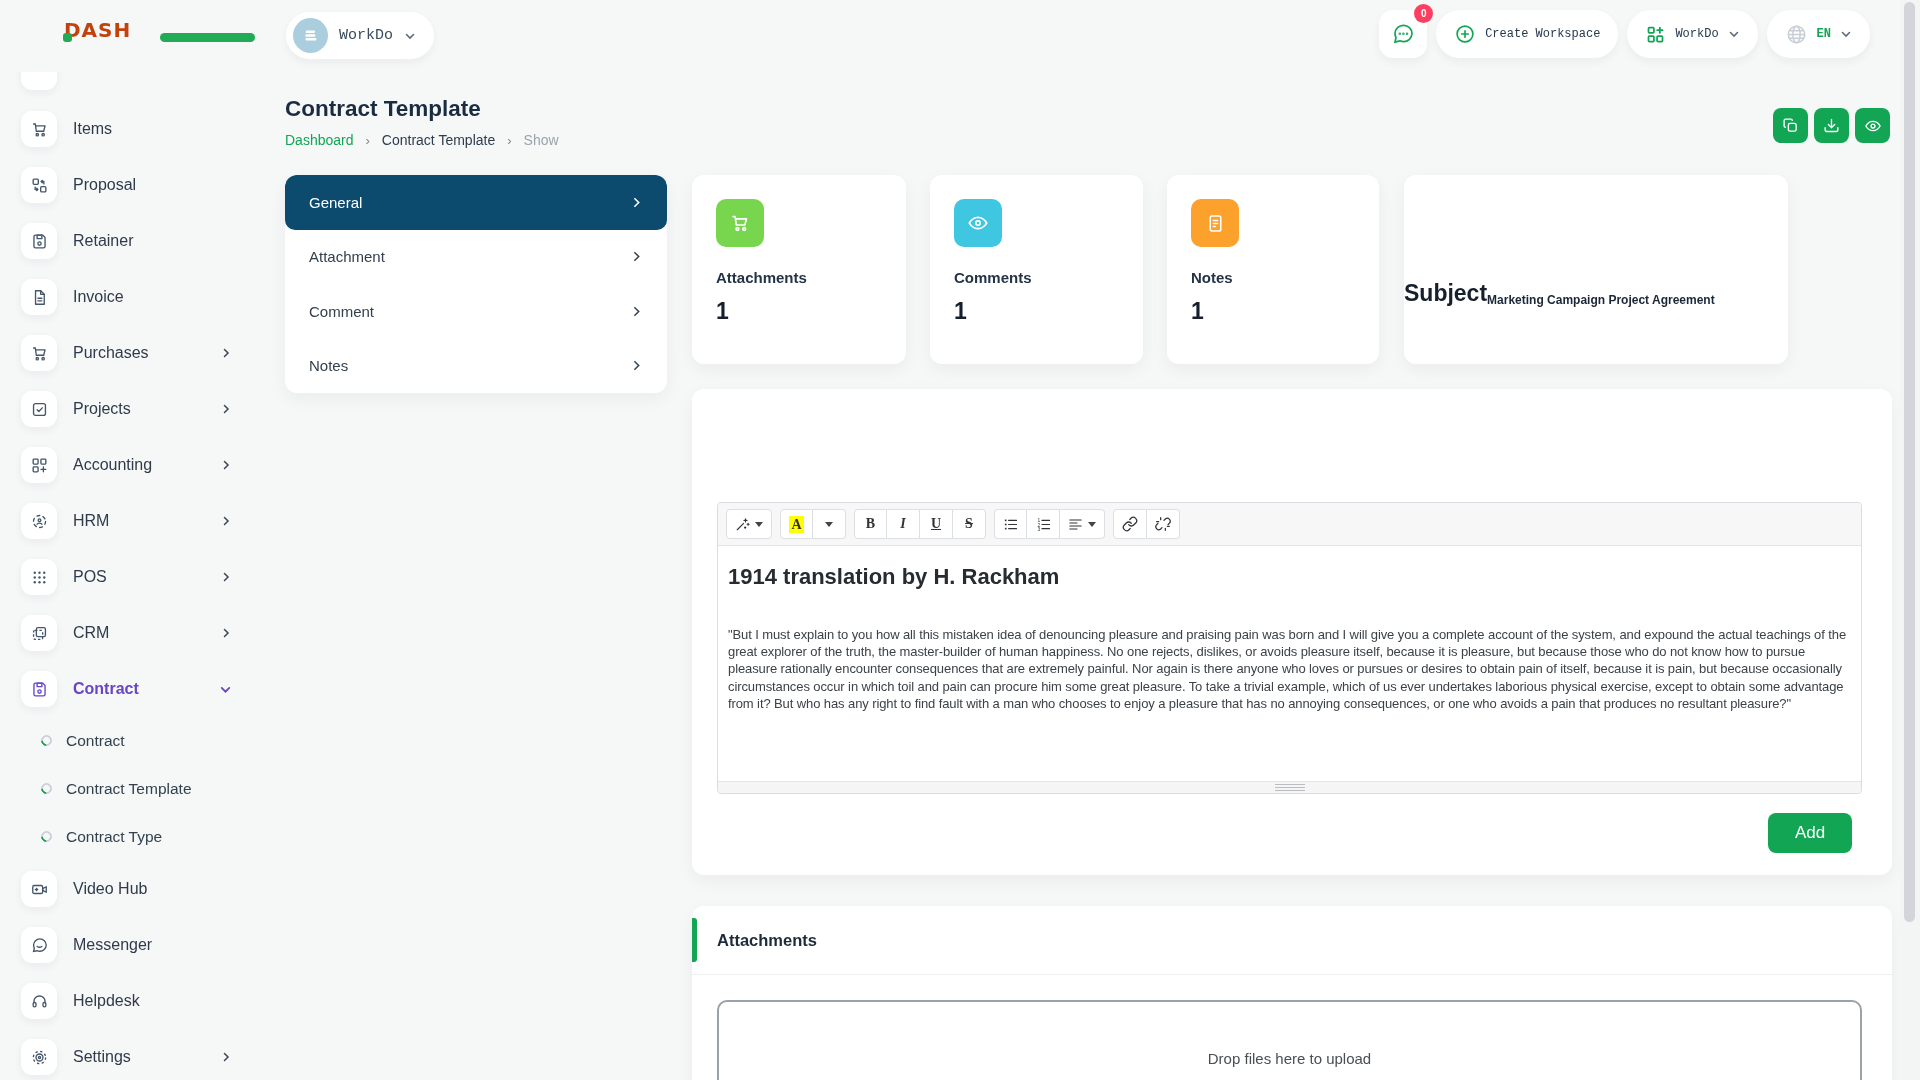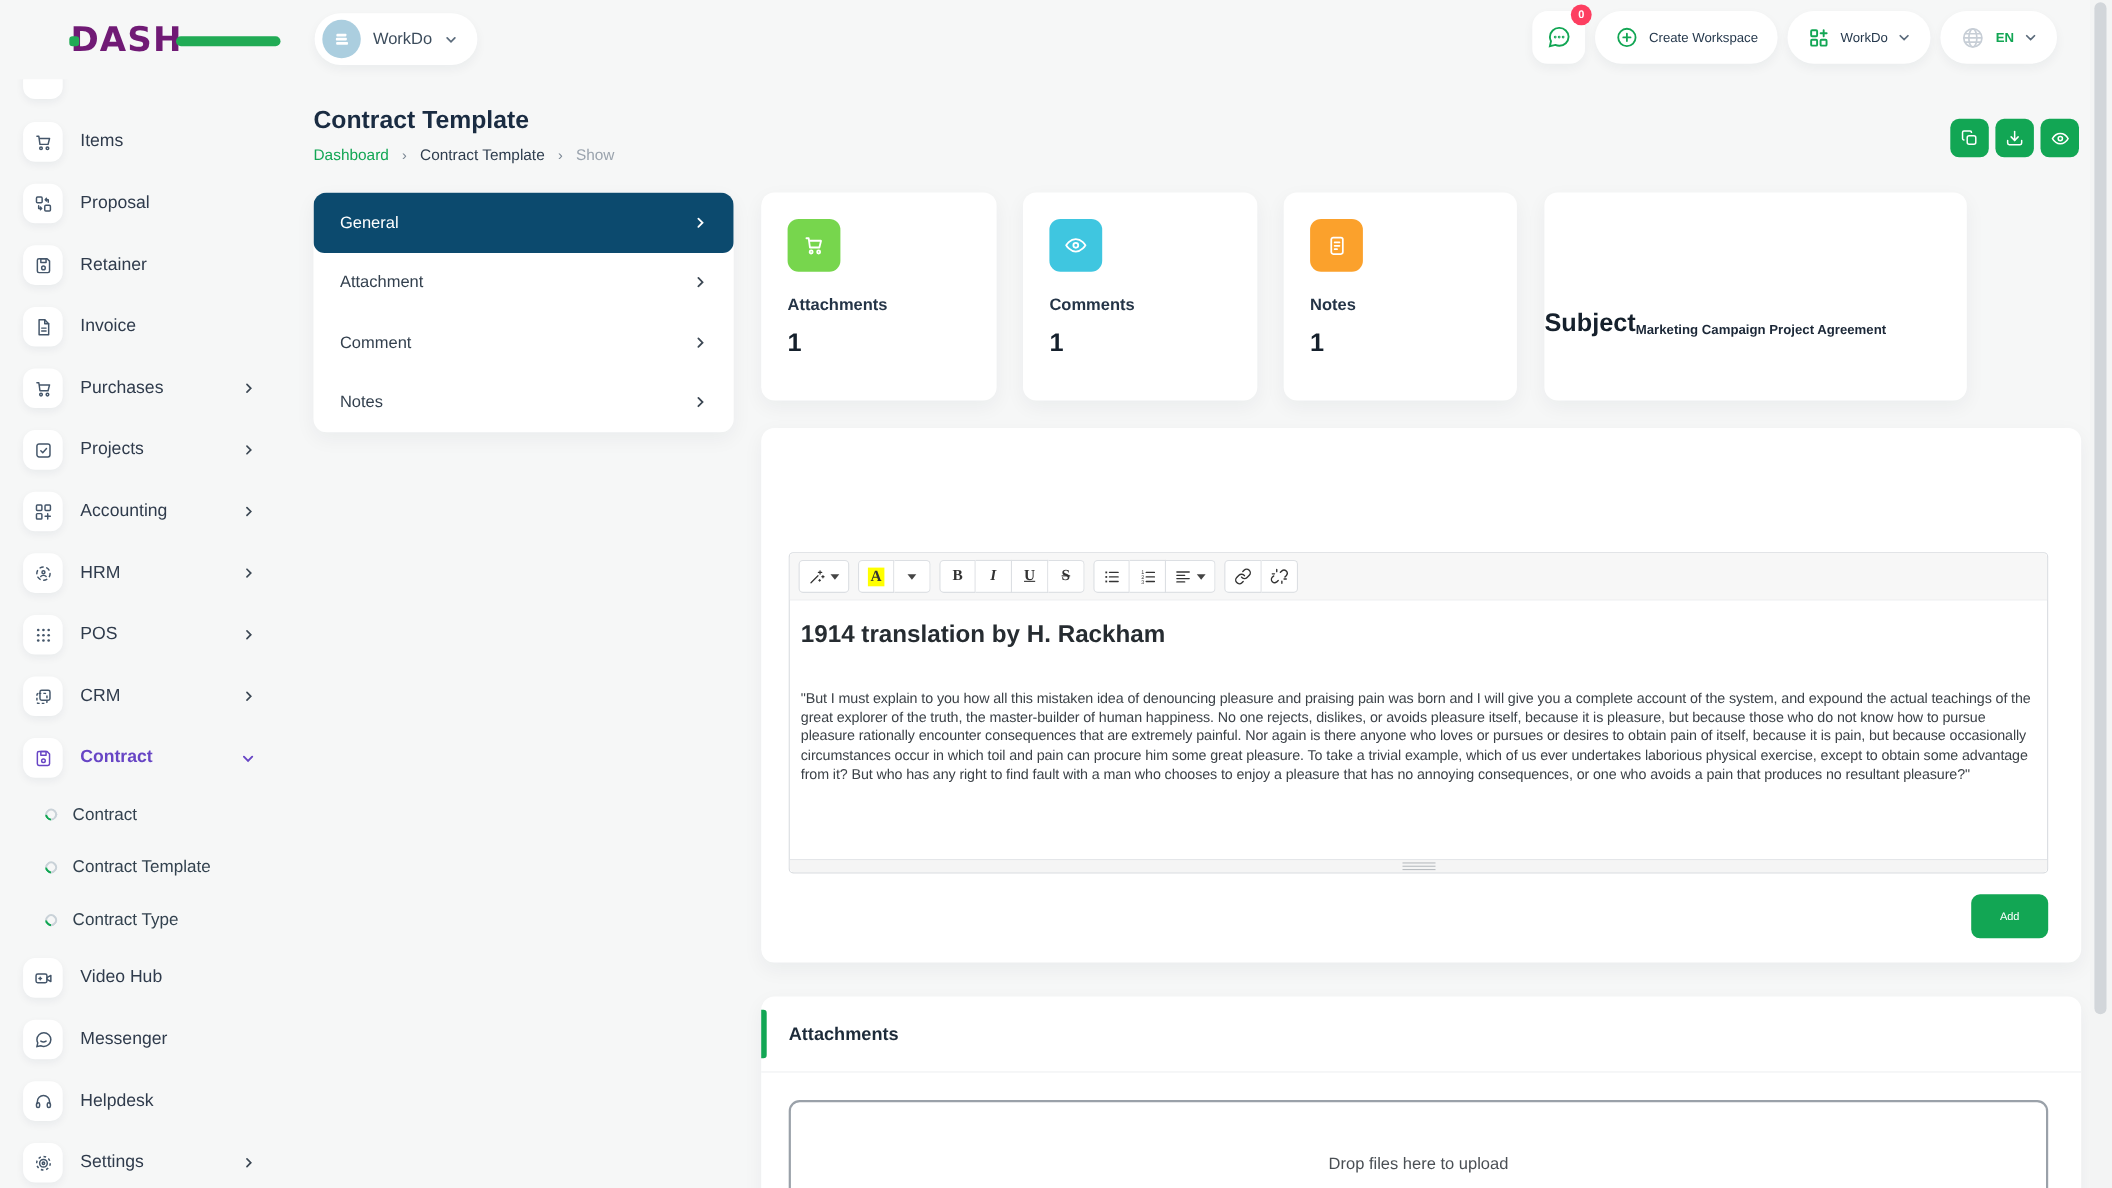--- a/index.html
+++ b/index.html
@@ -7,24 +7,24 @@
   body { font-family:"Liberation Sans", sans-serif; background:#f6f7f7; color:#2f3b4c; position:relative; }
   svg { display:block; }
 
   
   .v-scroll { position:absolute; right:0; top:0; width:20px; height:1080px; background:#f3f4f4; }
   .v-thumb { position:absolute; right:5px; top:2px; width:11px; height:920px; background:#d2d6da; border-radius:6px; }
 
   
   .hdr { position:absolute; left:0; top:0; width:1900px; height:72px; }
   .logo { position:absolute; left:64px; top:18px; width:130px; height:36px; cursor:pointer; }
-  .logo-text { font-size:31px; font-weight:900; letter-spacing:1px; color:#701a75; font-family:"DejaVu Sans",sans-serif; }
+  .logo-text { font-size:20px; font-weight:900; letter-spacing:1px; color:#c2410c; font-family:"DejaVu Sans",sans-serif; }
   .logo-bar { position:absolute; left:96px; top:15px; width:95px; height:9px; border-radius:5px; background:#21ab55; }
   .logo-dot { position:absolute; left:-1px; top:15px; width:9px; height:9px; border-radius:3px; background:#21ab55; }
-  .pill { background:#fff; border-radius:26px; box-shadow:0 4px 10px rgba(20,40,60,.05); display:flex; align-items:center; cursor:pointer; }
+  .pill { background:#fff; border-radius:26px; box-shadow:0 4px 10px rgba(20,40,60,.05); display:flex; align-items:center; cursor:pointer;font-family:Liberation Mono, monospace; }
   .ws-select { position:absolute; left:286px; top:12px; height:47px; padding:0 18px 0 7px; gap:11px; }
   .ws-avatar { width:35px; height:35px; border-radius:50%; background:#abcedf; display:flex; align-items:center; justify-content:center; }
   .ws-label { font-size:15px; color:#3c4c5c; font-weight:500; }
   .hdr-right { position:absolute; right:30px; top:10px; display:flex; gap:9px; align-items:center; }
   .icon-btn-sq { width:48px; height:48px; border-radius:14px; background:#fff; box-shadow:0 4px 10px rgba(20,40,60,.05); display:flex; align-items:center; justify-content:center; position:relative; cursor:pointer; }
   .badge { position:absolute; right:-6px; top:-6px; min-width:19px; height:19px; border-radius:10px; background:#fd3e60; color:#fff; font-size:10px; font-weight:700; display:flex; align-items:center; justify-content:center; padding:0 5px; }
   .hdr-pill { height:48px; padding:0 18px; gap:9px; font-size:12px; color:#25384c; font-weight:500; }
   .lang-label { color:#12a654; font-weight:600; }
   .chev { width:12px; height:12px; }
 
@@ -87,21 +87,21 @@
   .glyph-i { font-style:italic; font-family:"Liberation Serif",serif; font-weight:600; }
   .glyph-u { text-decoration:underline; font-family:"Liberation Serif",serif; font-weight:600; }
   .glyph-s { text-decoration:line-through; font-family:"Liberation Serif",serif; font-weight:600; }
   .glyph-a { background:#ffff00; font-weight:700; font-family:"Liberation Serif",serif; padding:0 2px; line-height:17px; }
   .ed-content { height:235px; padding:12px 10px; overflow:hidden; cursor:text; }
   .ed-h { font-size:22px; font-weight:700; color:#262c31; margin:6px 0 36px 0; font-family:"Liberation Sans",sans-serif; }
   .ed-p { font-size:13px; line-height:17.2px; color:#3c4248; letter-spacing:-0.1px; }
   .statusbar { height:12px; background:#f5f5f5; border-top:1px solid #e2e4e7; border-radius:0 0 4px 4px; display:flex; align-items:center; justify-content:center; cursor:ns-resize; }
   .grip { width:30px; display:flex; flex-direction:column; gap:2px; }
   .grip i { display:block; height:1px; background:#b9bdc1; }
-  .add-btn { position:absolute; right:30px; bottom:22px; width:70px; height:40px; background:#12a654; color:#fff; border:none; border-radius:8px; font-size:10px; font-family:inherit; cursor:pointer; }
+  .add-btn { position:absolute; right:40px; bottom:22px; width:84px; height:40px; background:#12a654; color:#fff; border:none; border-radius:8px; font-size:17px; font-family:inherit; cursor:pointer; }
 
   
   .dropzone { position:absolute; left:25px; top:94px; width:1145px; height:190px; border:2px solid #9aa1a9; border-radius:10px; background:#fff; display:flex; justify-content:center; padding-top:48px; font-size:15px; color:#4a4f54; cursor:pointer; }
 </style>
 </head>
 <body>
 
 <header class="hdr">
   <div class="logo">
     <span class="logo-bar"></span>

